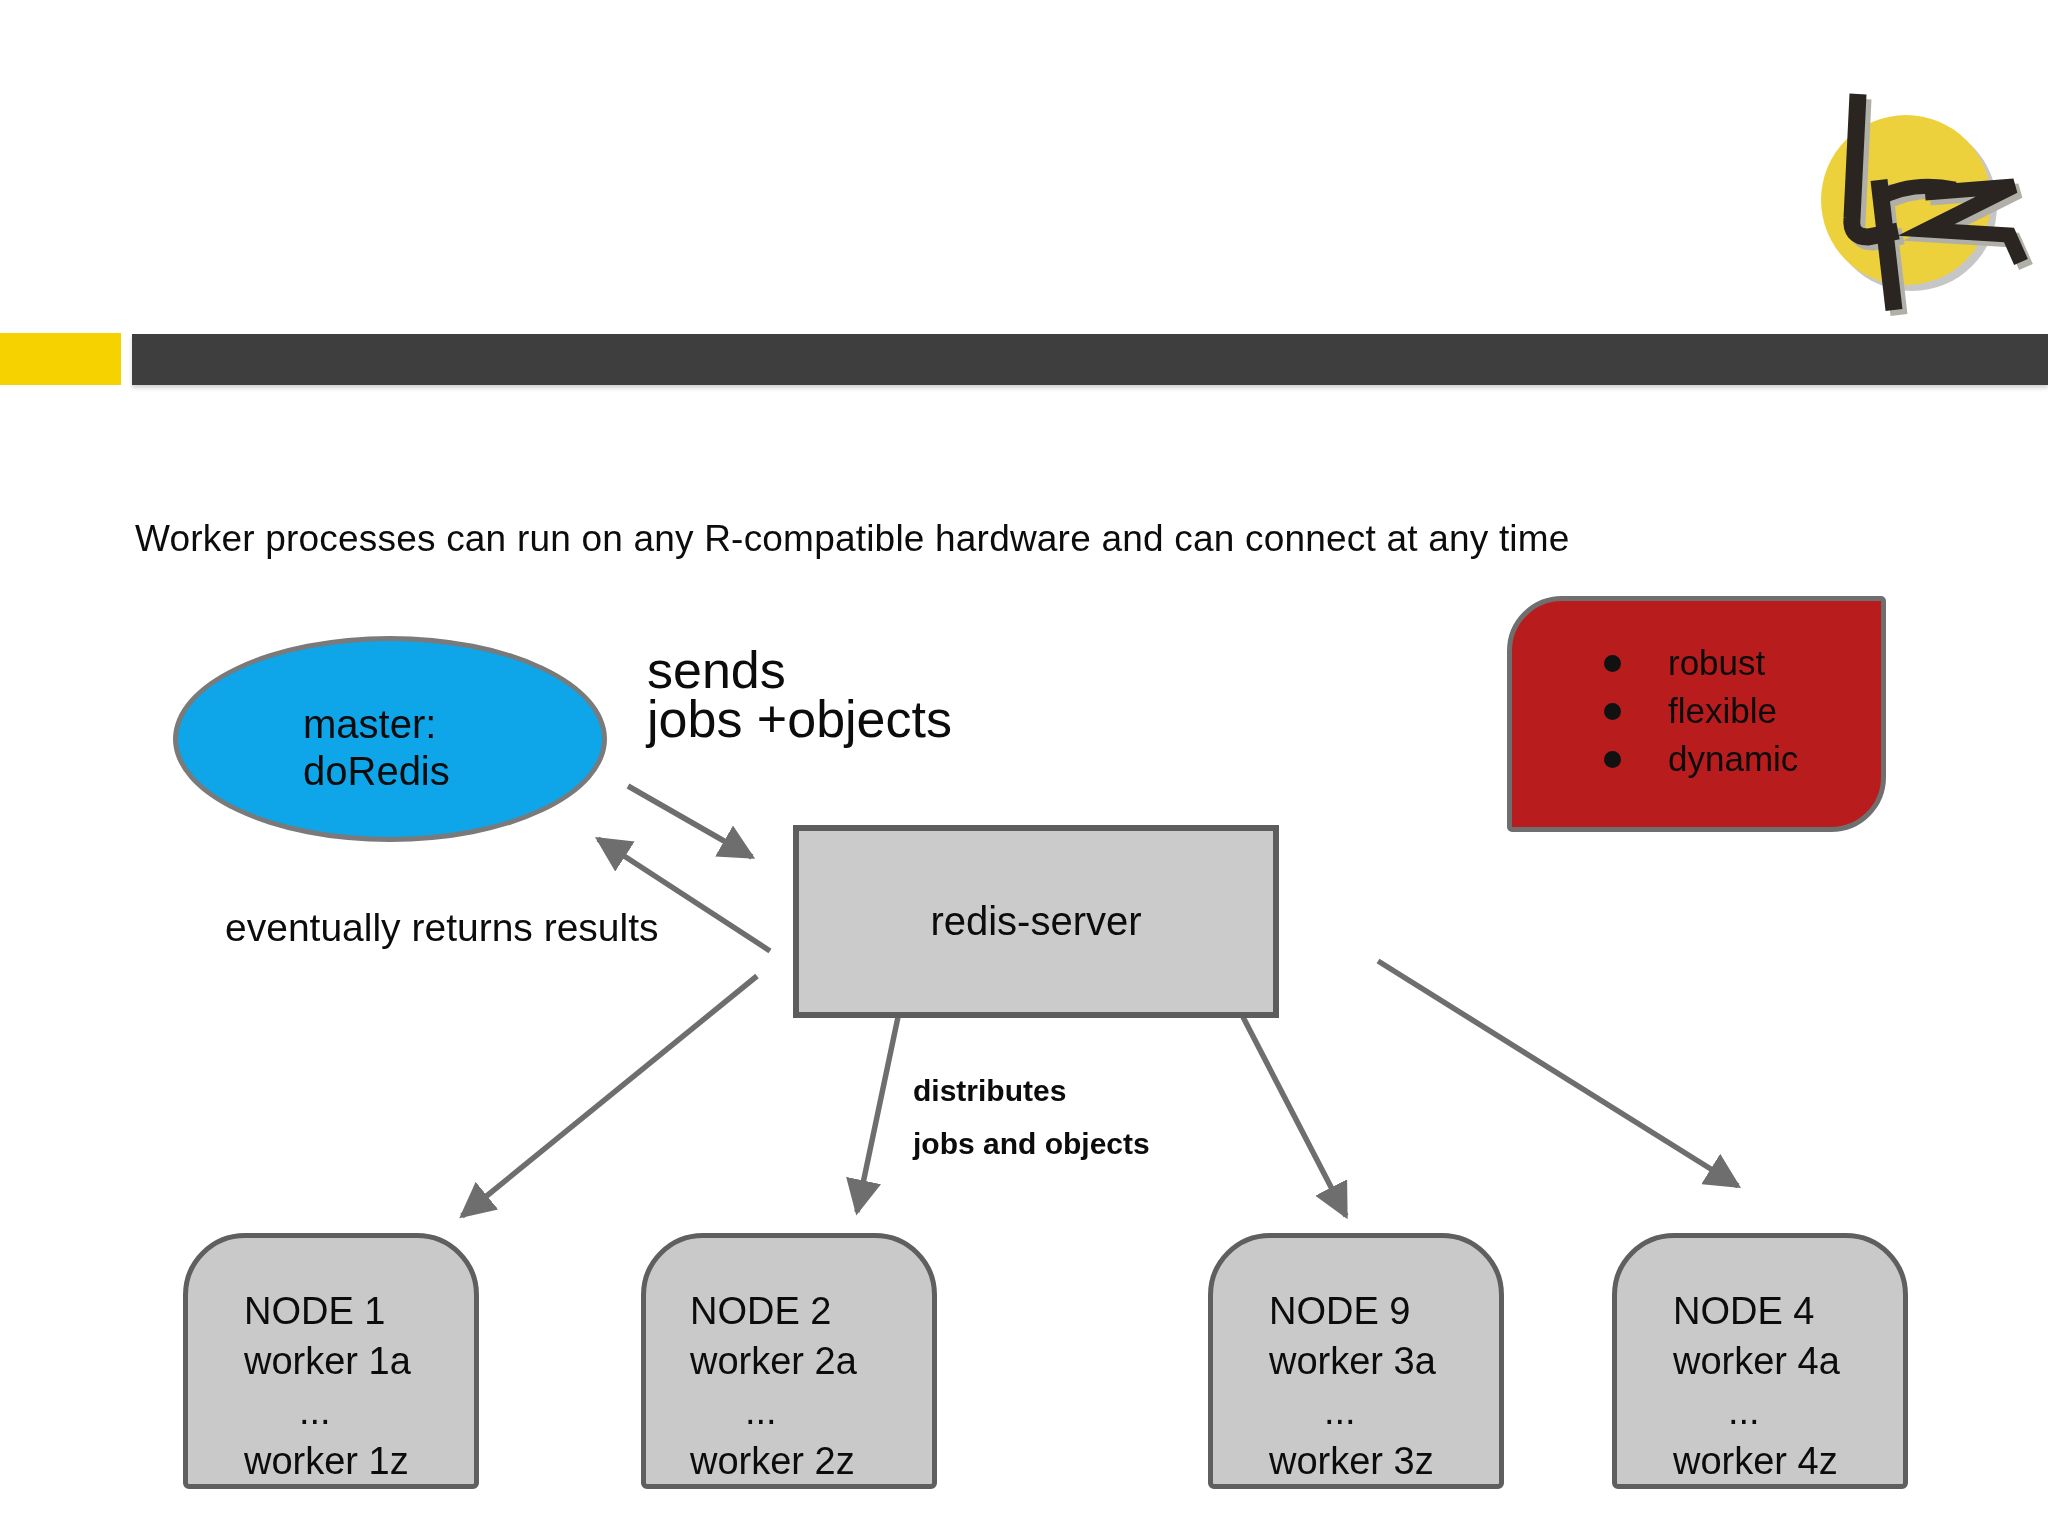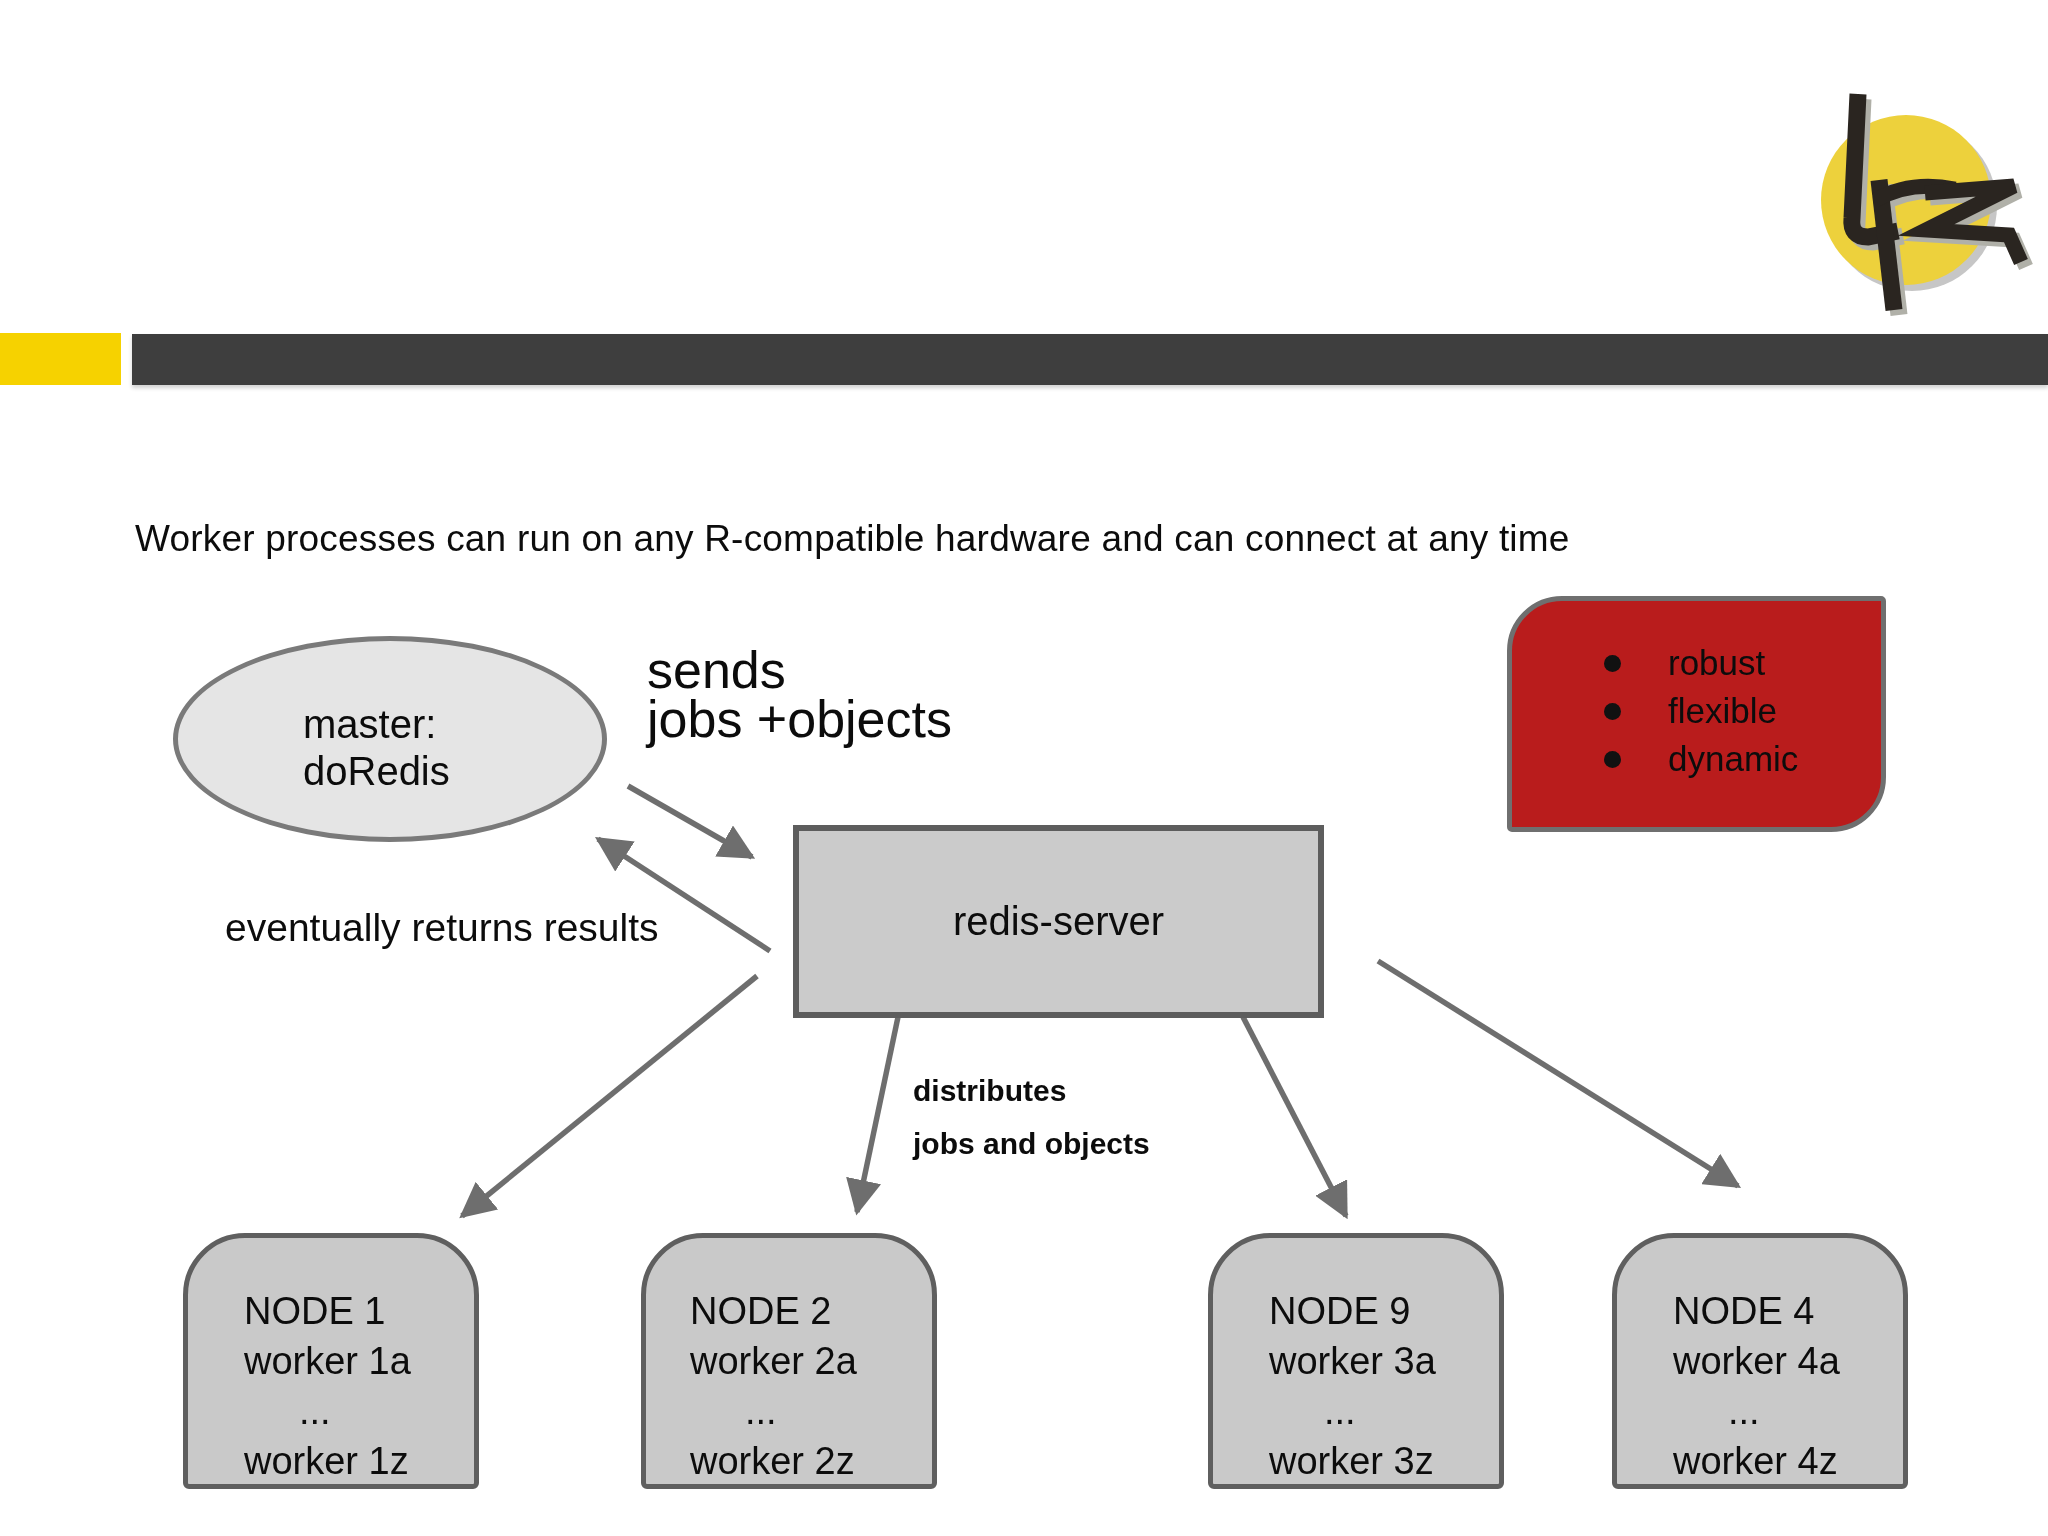--- a/index.html
+++ b/index.html
@@ -7,27 +7,27 @@
     position:relative;width:2048px;height:1536px;overflow:hidden;
     background:#ffffff;font-family:"Liberation Sans", sans-serif;color:#0c0c0c;margin-top:48px;
   }
   .abs{position:absolute;}
   
   #accent-block{left:0;top:285px;width:121px;height:52px;background:#f6d200;}
   #title-bar{left:132px;top:286px;width:1916px;height:51px;background:#3e3e3e;box-shadow:0 3px 4px rgba(0,0,0,0.18);}
   
   #heading{left:135px;top:470px;font-size:37px;letter-spacing:0.2px;white-space:nowrap;}
   
-  #master{left:173px;top:588px;width:434px;height:206px;background:#e5e5e5;
+  #master{left:173px;top:588px;width:434px;height:206px;background:#0ea5e9;
     border:5px solid #7a7a7a;border-radius:50%;box-sizing:border-box;}
   #master .txt{position:absolute;left:125px;top:60px;font-size:40px;line-height:47px;}
   
   #sends{left:647px;top:598px;font-size:52px;line-height:49px;}
   
-  #server{left:793px;top:777px;width:531px;height:193px;background:#cbcbcb;
+  #server{left:793px;top:777px;width:486px;height:193px;background:#cbcbcb;
     border:6px solid #5d5d5d;box-sizing:border-box;display:flex;align-items:center;justify-content:center;
     font-size:40px;}
   
   #returns{left:225px;top:858px;font-size:39px;white-space:nowrap;}
   
   #features{left:1507px;top:548px;width:379px;height:236px;background:#b91c1c;
     border:5px solid #6f6f6f;border-radius:55px 5px 55px 5px;box-sizing:border-box;padding-top:38px;}
   .feature-row{display:flex;align-items:center;height:48px;}
   .dot{width:17px;height:17px;border-radius:50%;background:#111111;margin-left:92px;flex:0 0 auto;}
   .feature-label{margin-left:47px;font-size:35px;}

